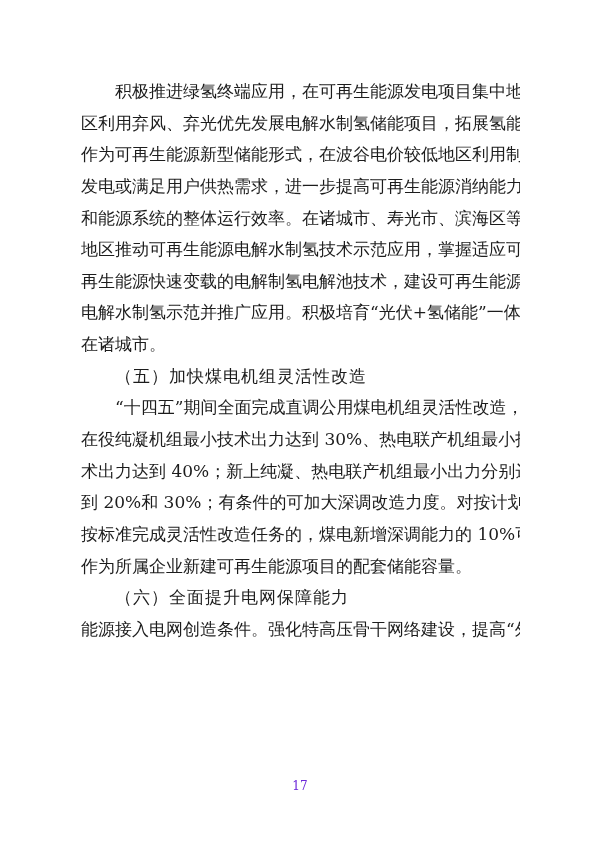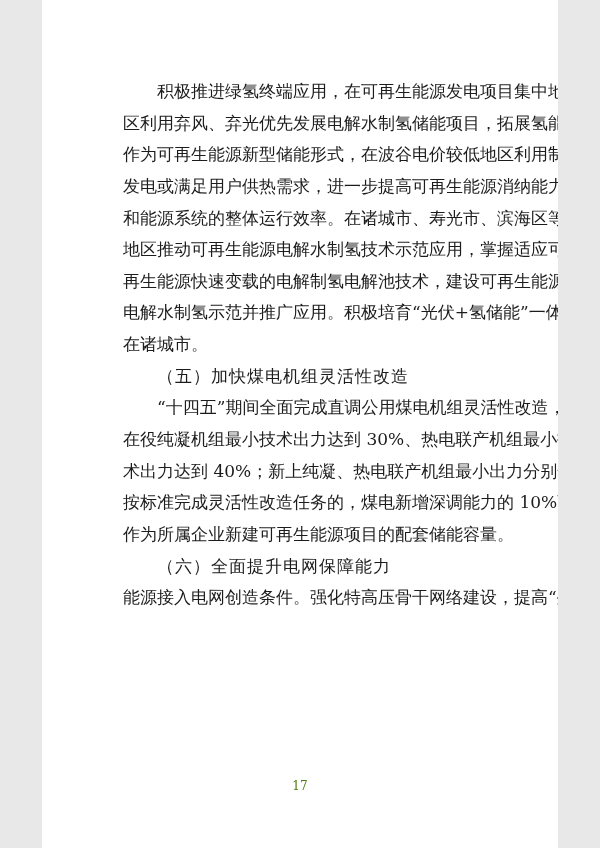--- a/index.html
+++ b/index.html
@@ -2,21 +2,21 @@
 <html><head>
 <meta charset="utf-8">
 <style>
   html, body {
     margin: 0;
     padding: 0;
     background: #e8e8e8;
   }
   .page {
     position: relative;
-    width: 516px;
+    width: 600px;
     height: 848px;
     margin: 0 auto;
     background: #ffffff;
     overflow: hidden;
     font-family: "DejaVu Serif", "Liberation Serif", serif;
     color: #1c1c1c;
   }
   .text-block {
     position: absolute;
     left: 81px;
@@ -44,40 +44,41 @@
     text-indent: 2em;
   }
   .page-number {
     position: absolute;
     left: 0;
     right: 0;
     top: 778px;
     text-align: center;
     font-size: 12px;
     line-height: 16px;
-    color: #4d7c0f;
+    color: #6d28d9;
   }
 </style>
 </head>
 <body>
 
 <div class="page">
   <div class="text-block">
     <div class="line indent">积极推进绿氢终端应用，在可再生能源发电项目集中地</div>
     <div class="line">区利用弃风、弃光优先发展电解水制氢储能项目，拓展氢能</div>
     <div class="line">作为可再生能源新型储能形式，在波谷电价较低地区利用制</div>
     <div class="line">发电或满足用户供热需求，进一步提高可再生能源消纳能力</div>
     <div class="line">和能源系统的整体运行效率。在诸城市、寿光市、滨海区等</div>
     <div class="line">地区推动可再生能源电解水制氢技术示范应用，掌握适应可</div>
     <div class="line">再生能源快速变载的电解制氢电解池技术，建设可再生能源</div>
     <div class="line">电解水制氢示范并推广应用。积极培育“光伏+氢储能”一体化</div>
     <div class="line last">在诸城市。</div>
     <div class="line heading indent">（五）加快煤电机组灵活性改造</div>
     <div class="line indent">“十四五”期间全面完成直调公用煤电机组灵活性改造，</div>
     <div class="line">在役纯凝机组最小技术出力达到 30%、热电联产机组最小技</div>
     <div class="line">术出力达到 40%；新上纯凝、热电联产机组最小出力分别达</div>
+    <div class="line">到 20%和 30%；有条件的可加大深调改造力度。对按计划</div>
     <div class="line">按标准完成灵活性改造任务的，煤电新增深调能力的 10%可</div>
     <div class="line last">作为所属企业新建可再生能源项目的配套储能容量。</div>
     <div class="line heading indent">（六）全面提升电网保障能力</div>
     <div class="line">能源接入电网创造条件。强化特高压骨干网络建设，提高“外</div>
   </div>
   <div class="page-number">17</div>
 </div>
 
 </body></html>

